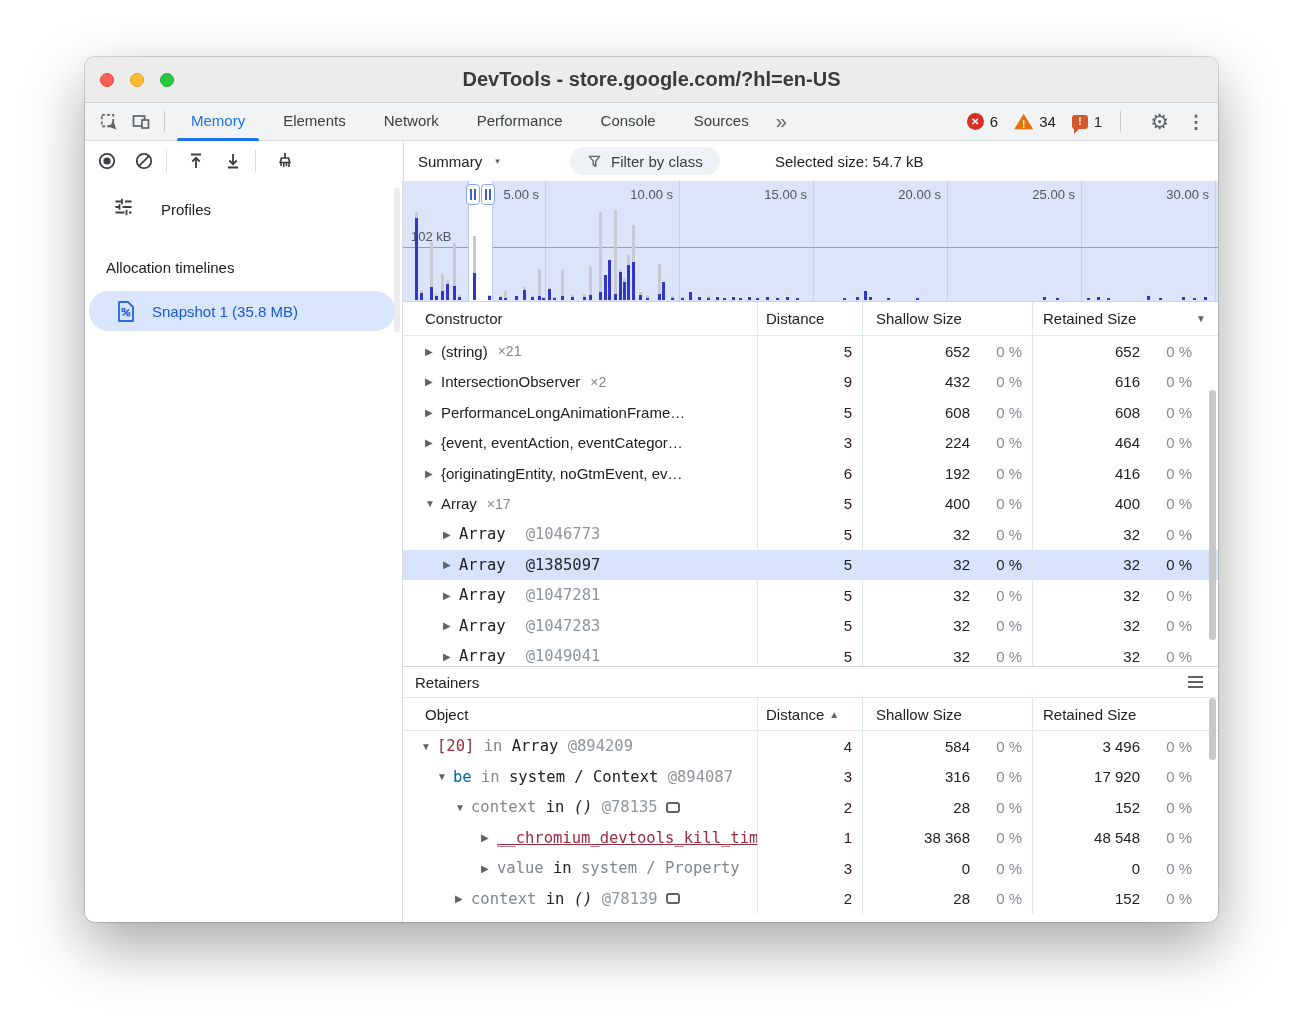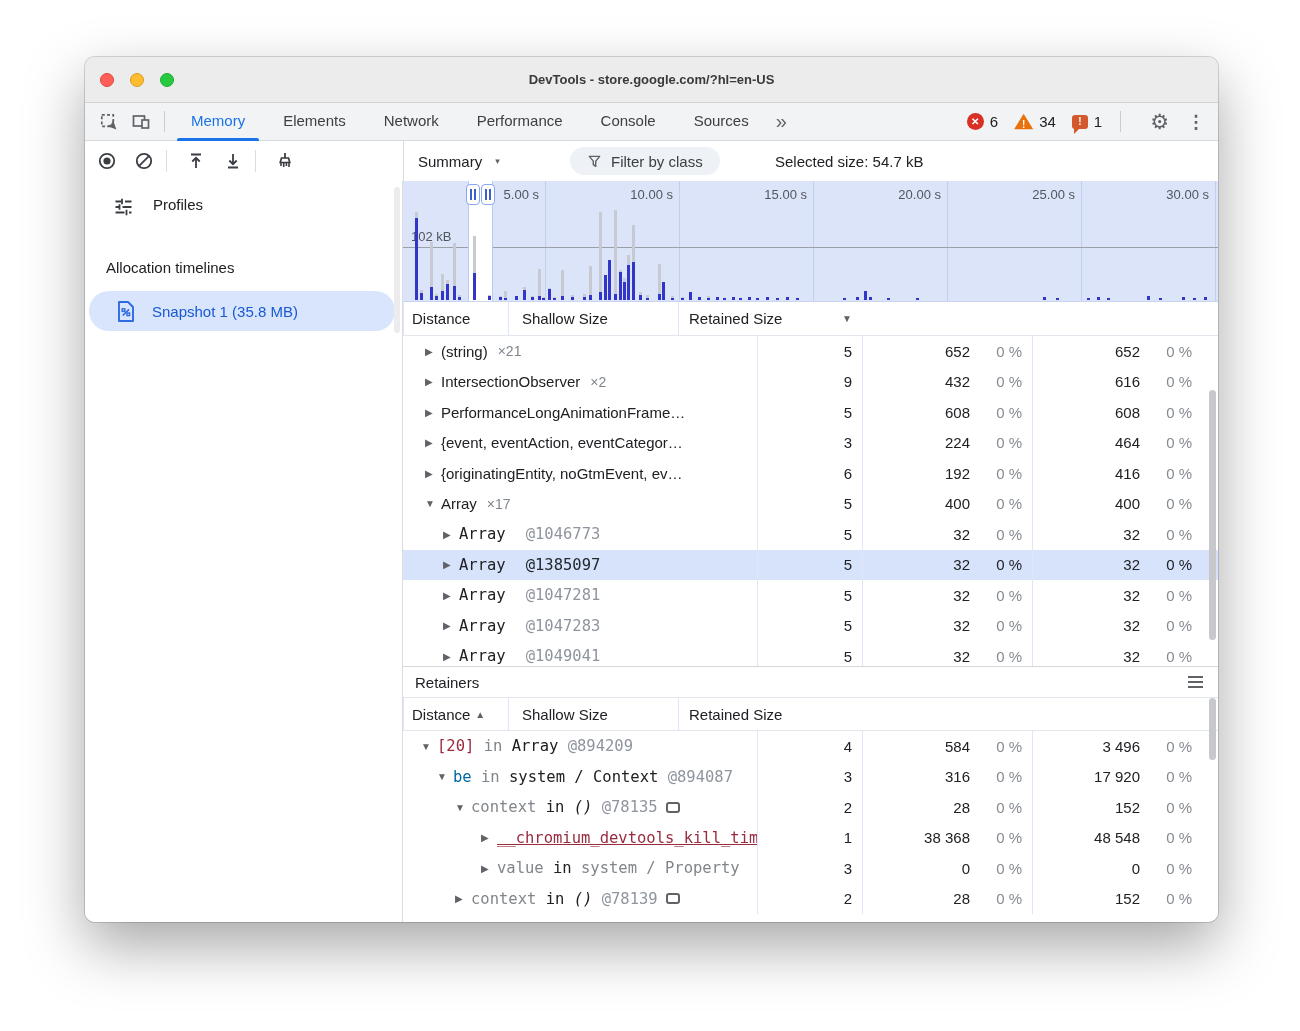--- a/index.html
+++ b/index.html
@@ -8,21 +8,21 @@
   .window{position:absolute;left:85px;top:57px;width:1133px;height:865px;border-radius:10px;
     background:#fff;box-shadow:0 0 0 1px rgba(0,0,0,.15),0 24px 60px rgba(0,0,0,.35);
     overflow:hidden;display:flex;flex-direction:column}
   
   .titlebar{height:46px;background:#ececec;border-bottom:1px solid #d2d2d2;position:relative;flex:none}
   .lights{position:absolute;left:15px;top:16px;display:flex;gap:16px}
   .light{width:14px;height:14px;border-radius:50%}
   .light.red{background:#ff5f57;border:1px solid #e0443e}
   .light.yellow{background:#febc2e;border:1px solid #d89e24}
   .light.green{background:#28c840;border:1px solid #1eac34}
-  .wtitle{line-height:45px;text-align:center;font-weight:700;font-size:13px;color:#3a3a3a}
+  .wtitle{line-height:45px;text-align:center;font-weight:700;font-size:20px;color:#3a3a3a}
   
   .tabbar{height:38px;background:#f1f3f4;border-bottom:1px solid #d8dadd;display:flex;align-items:center;flex:none}
   .tb-icon{width:32px;height:30px;display:flex;align-items:center;justify-content:center;flex:none}
   .tb-sep{width:1px;height:21px;background:#c9cbce;margin:0 7px;flex:none}
   .tab{padding:0 19px;height:38px;line-height:36px;font-size:15px;color:#3c4043;position:relative;white-space:nowrap}
   .tab.active{color:#1a73e8}
   .tab.active::after{content:"";position:absolute;left:5px;right:5px;bottom:0;height:3px;background:#1a73e8;border-radius:2px 2px 0 0}
   .more-tabs{font-size:20px;color:#5f6368;padding:0 8px}
   .tb-right{margin-left:auto;display:flex;align-items:center;padding-right:13px}
   .badge{display:flex;align-items:center;gap:6px;font-size:15px;color:#202124;margin-left:16px}
@@ -43,21 +43,21 @@
   .tool-ic{width:30px;height:30px;display:flex;align-items:center;justify-content:center;margin-left:7px}
   .tool-sep{width:1px;height:22px;background:#dadce0;margin:0 7px}
   .summary{position:absolute;left:333px;display:flex;align-items:center;gap:13px;font-size:15px;color:#202124}
   .dd-arrow{font-size:9px;color:#5f6368}
   .filter-pill{position:absolute;left:485px;height:28px;border-radius:14px;background:#eef1f5;
     display:flex;align-items:center;gap:9px;padding:0 17px;font-size:15px;color:#3c4043}
   .selsize{position:absolute;left:690px;font-size:15px;color:#202124}
   
   .content{flex:1;display:flex;min-height:0}
   .sidebar{width:318px;flex:none;border-right:1px solid #dadce0;position:relative;background:#fff}
-  .profiles-row{position:absolute;left:27px;top:15px;display:flex;gap:18px;align-items:flex-start;font-size:15px;color:#202124}
+  .profiles-row{position:absolute;left:27px;top:15px;display:flex;gap:26px;align-items:flex-end;font-size:15px;color:#202124}
   .alloc-label{position:absolute;left:21px;top:78px;font-size:15px;color:#202124}
   .snap-item{position:absolute;left:4px;top:110px;right:7px;height:40px;border-radius:20px;background:#d8e5fc;
     display:flex;align-items:center;gap:16px;padding-left:27px;color:#1859d3;font-size:15px}
   .side-thumb{position:absolute;right:2px;top:6px;width:6px;height:146px;border-radius:3px;background:#ececee}
   .main{flex:1;position:relative;display:flex;flex-direction:column;min-width:0;background:#fff}
   
   .timeline{height:121px;flex:none;background:#dce4fa;position:relative;overflow:hidden;border-bottom:1px solid #c9d4f0}
   .grid-v{position:absolute;top:0;bottom:0;width:1px;background:#c3cfee}
   .tick-label{position:absolute;top:6px;font-size:13px;color:#51565d;transform:translateX(-100%);white-space:nowrap}
   .kb-line{position:absolute;left:0;right:0;top:66px;height:1px;background:#9aa0a6;z-index:1}
@@ -395,20 +395,23 @@
             <i></i>
             <i></i>
           </div>
           <div class="sel-handle" style="left: 78px;">
             <i></i>
             <i></i>
           </div>
         </div>
 
       <div class="c-header">
+        <div class="hc-name">
+          <span>Constructor</span>
+        </div>
         <div class="hc dist">
           <span>Distance</span>
         </div>
         <div class="hc shallow">
           <span>Shallow Size</span>
         </div>
         <div class="hc ret">
           <span>Retained Size</span>
           <span class="sort pull-right">▼</span>
         </div>
@@ -605,20 +608,23 @@
 
       <div class="r-titlebar">
         <span>Retainers</span>
         <span class="menu-ic">
             <i></i>
             <i></i>
             <i></i>
           </span>
       </div>
       <div class="r-header">
+        <div class="hc-name">
+          <span>Object</span>
+        </div>
         <div class="hc dist">
           <span>Distance</span>
           <span class="sort">▲</span>
         </div>
         <div class="hc shallow">
           <span>Shallow Size</span>
         </div>
         <div class="hc ret">
           <span>Retained Size</span>
         </div>

